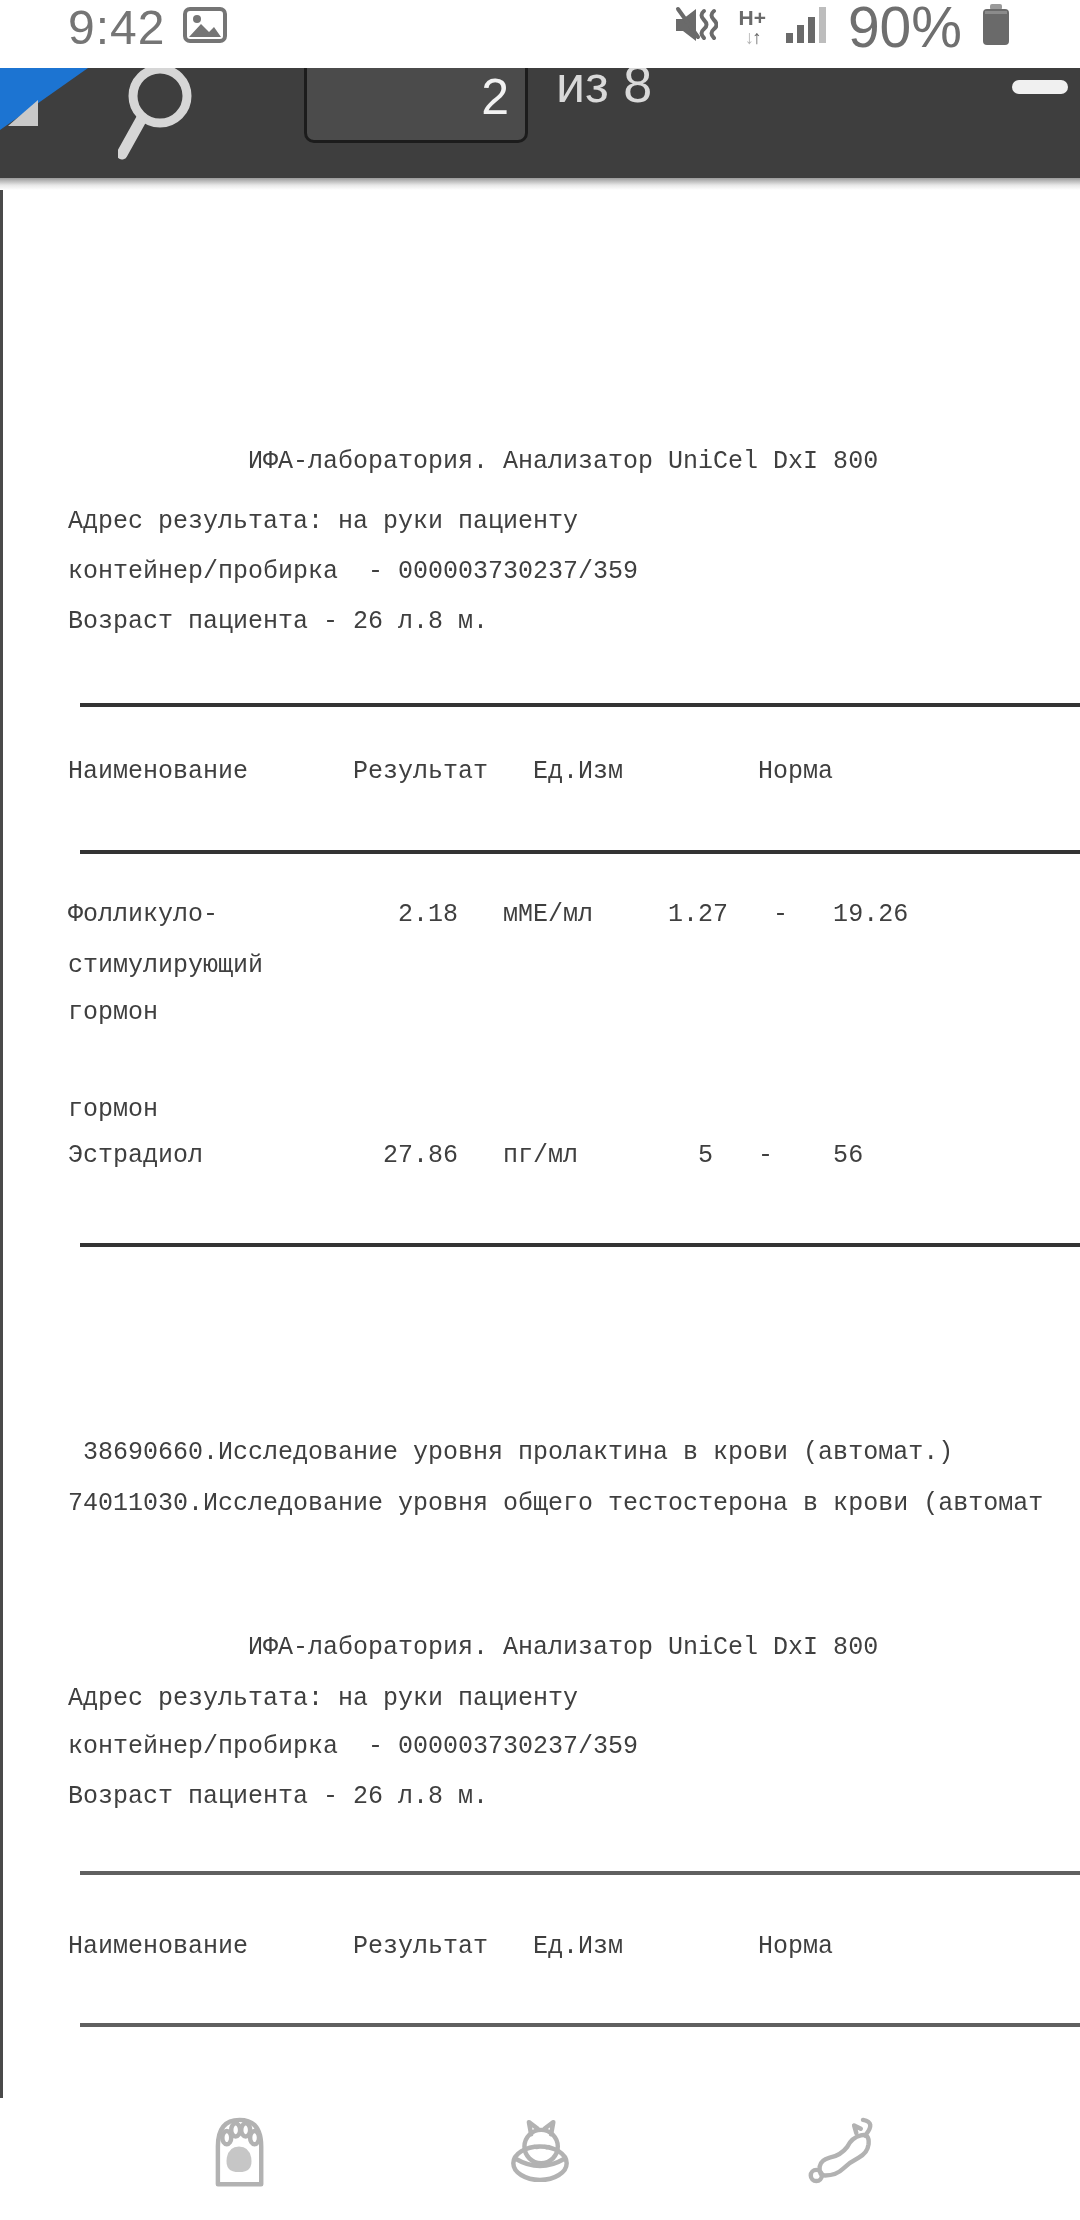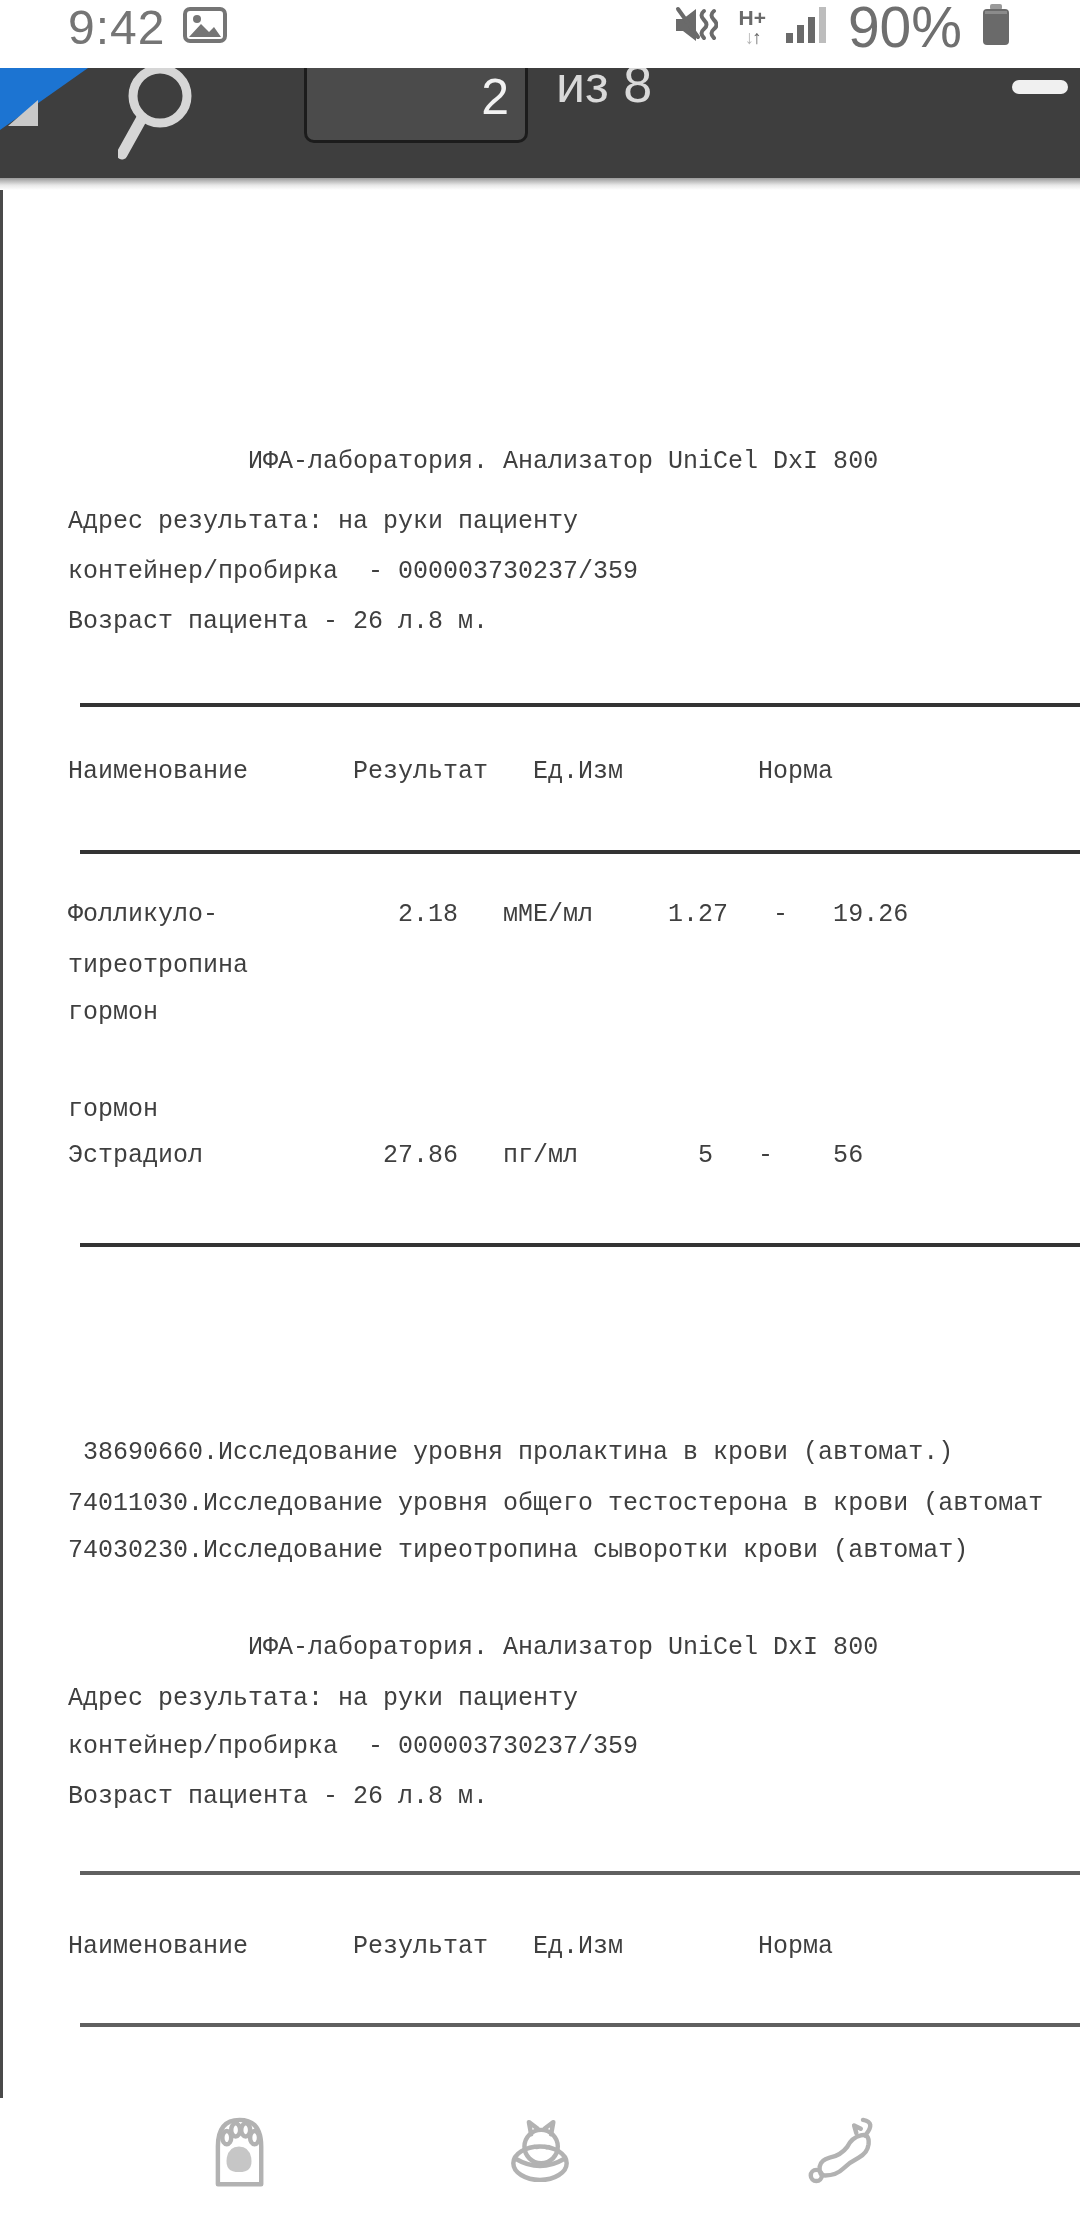--- a/index.html
+++ b/index.html
@@ -123,29 +123,28 @@
     <div class="doc-line" style="top:259px">            ИФА-лаборатория. Анализатор UniCel DxI 800</div>
     <div class="doc-line" style="top:319px">Адрес результата: на руки пациенту</div>
     <div class="doc-line" style="top:369px">контейнер/пробирка  - 000003730237/359</div>
     <div class="doc-line" style="top:419px">Возраст пациента - 26 л.8 м.</div>
 
     <div class="rule" style="top:513px"></div>
     <div class="doc-line" style="top:569px">Наименование       Результат   Ед.Изм         Норма</div>
     <div class="rule" style="top:660px"></div>
 
     <div class="doc-line" style="top:712px">Фолликуло-            2.18   мМЕ/мл     1.27   -   19.26</div>
-    <div class="doc-line" style="top:763px">тиреотропина</div>
+    <div class="doc-line" style="top:763px">стимулирующий</div>
     <div class="doc-line" style="top:810px">гормон</div>
     <div class="doc-line" style="top:907px">гормон</div>
     <div class="doc-line" style="top:953px">Эстрадиол            27.86   пг/мл        5   -    56</div>
     <div class="rule" style="top:1053px"></div>
 
     <div class="doc-line" style="top:1250px"> 38690660.Исследование уровня пролактина в крови (автомат.)</div>
     <div class="doc-line" style="top:1301px">74011030.Исследование уровня общего тестостерона в крови (автомат</div>
-    <div class="doc-line" style="top:1348px">74030230.Исследование тиреотропина сыворотки крови (автомат)</div>
 
     <div class="doc-line" style="top:1445px">            ИФА-лаборатория. Анализатор UniCel DxI 800</div>
     <div class="doc-line" style="top:1496px">Адрес результата: на руки пациенту</div>
     <div class="doc-line" style="top:1544px">контейнер/пробирка  - 000003730237/359</div>
     <div class="doc-line" style="top:1594px">Возраст пациента - 26 л.8 м.</div>
 
     <div class="rule light" style="top:1681px"></div>
     <div class="doc-line" style="top:1744px">Наименование       Результат   Ед.Изм         Норма</div>
     <div class="rule light" style="top:1833px"></div>
   </div>

